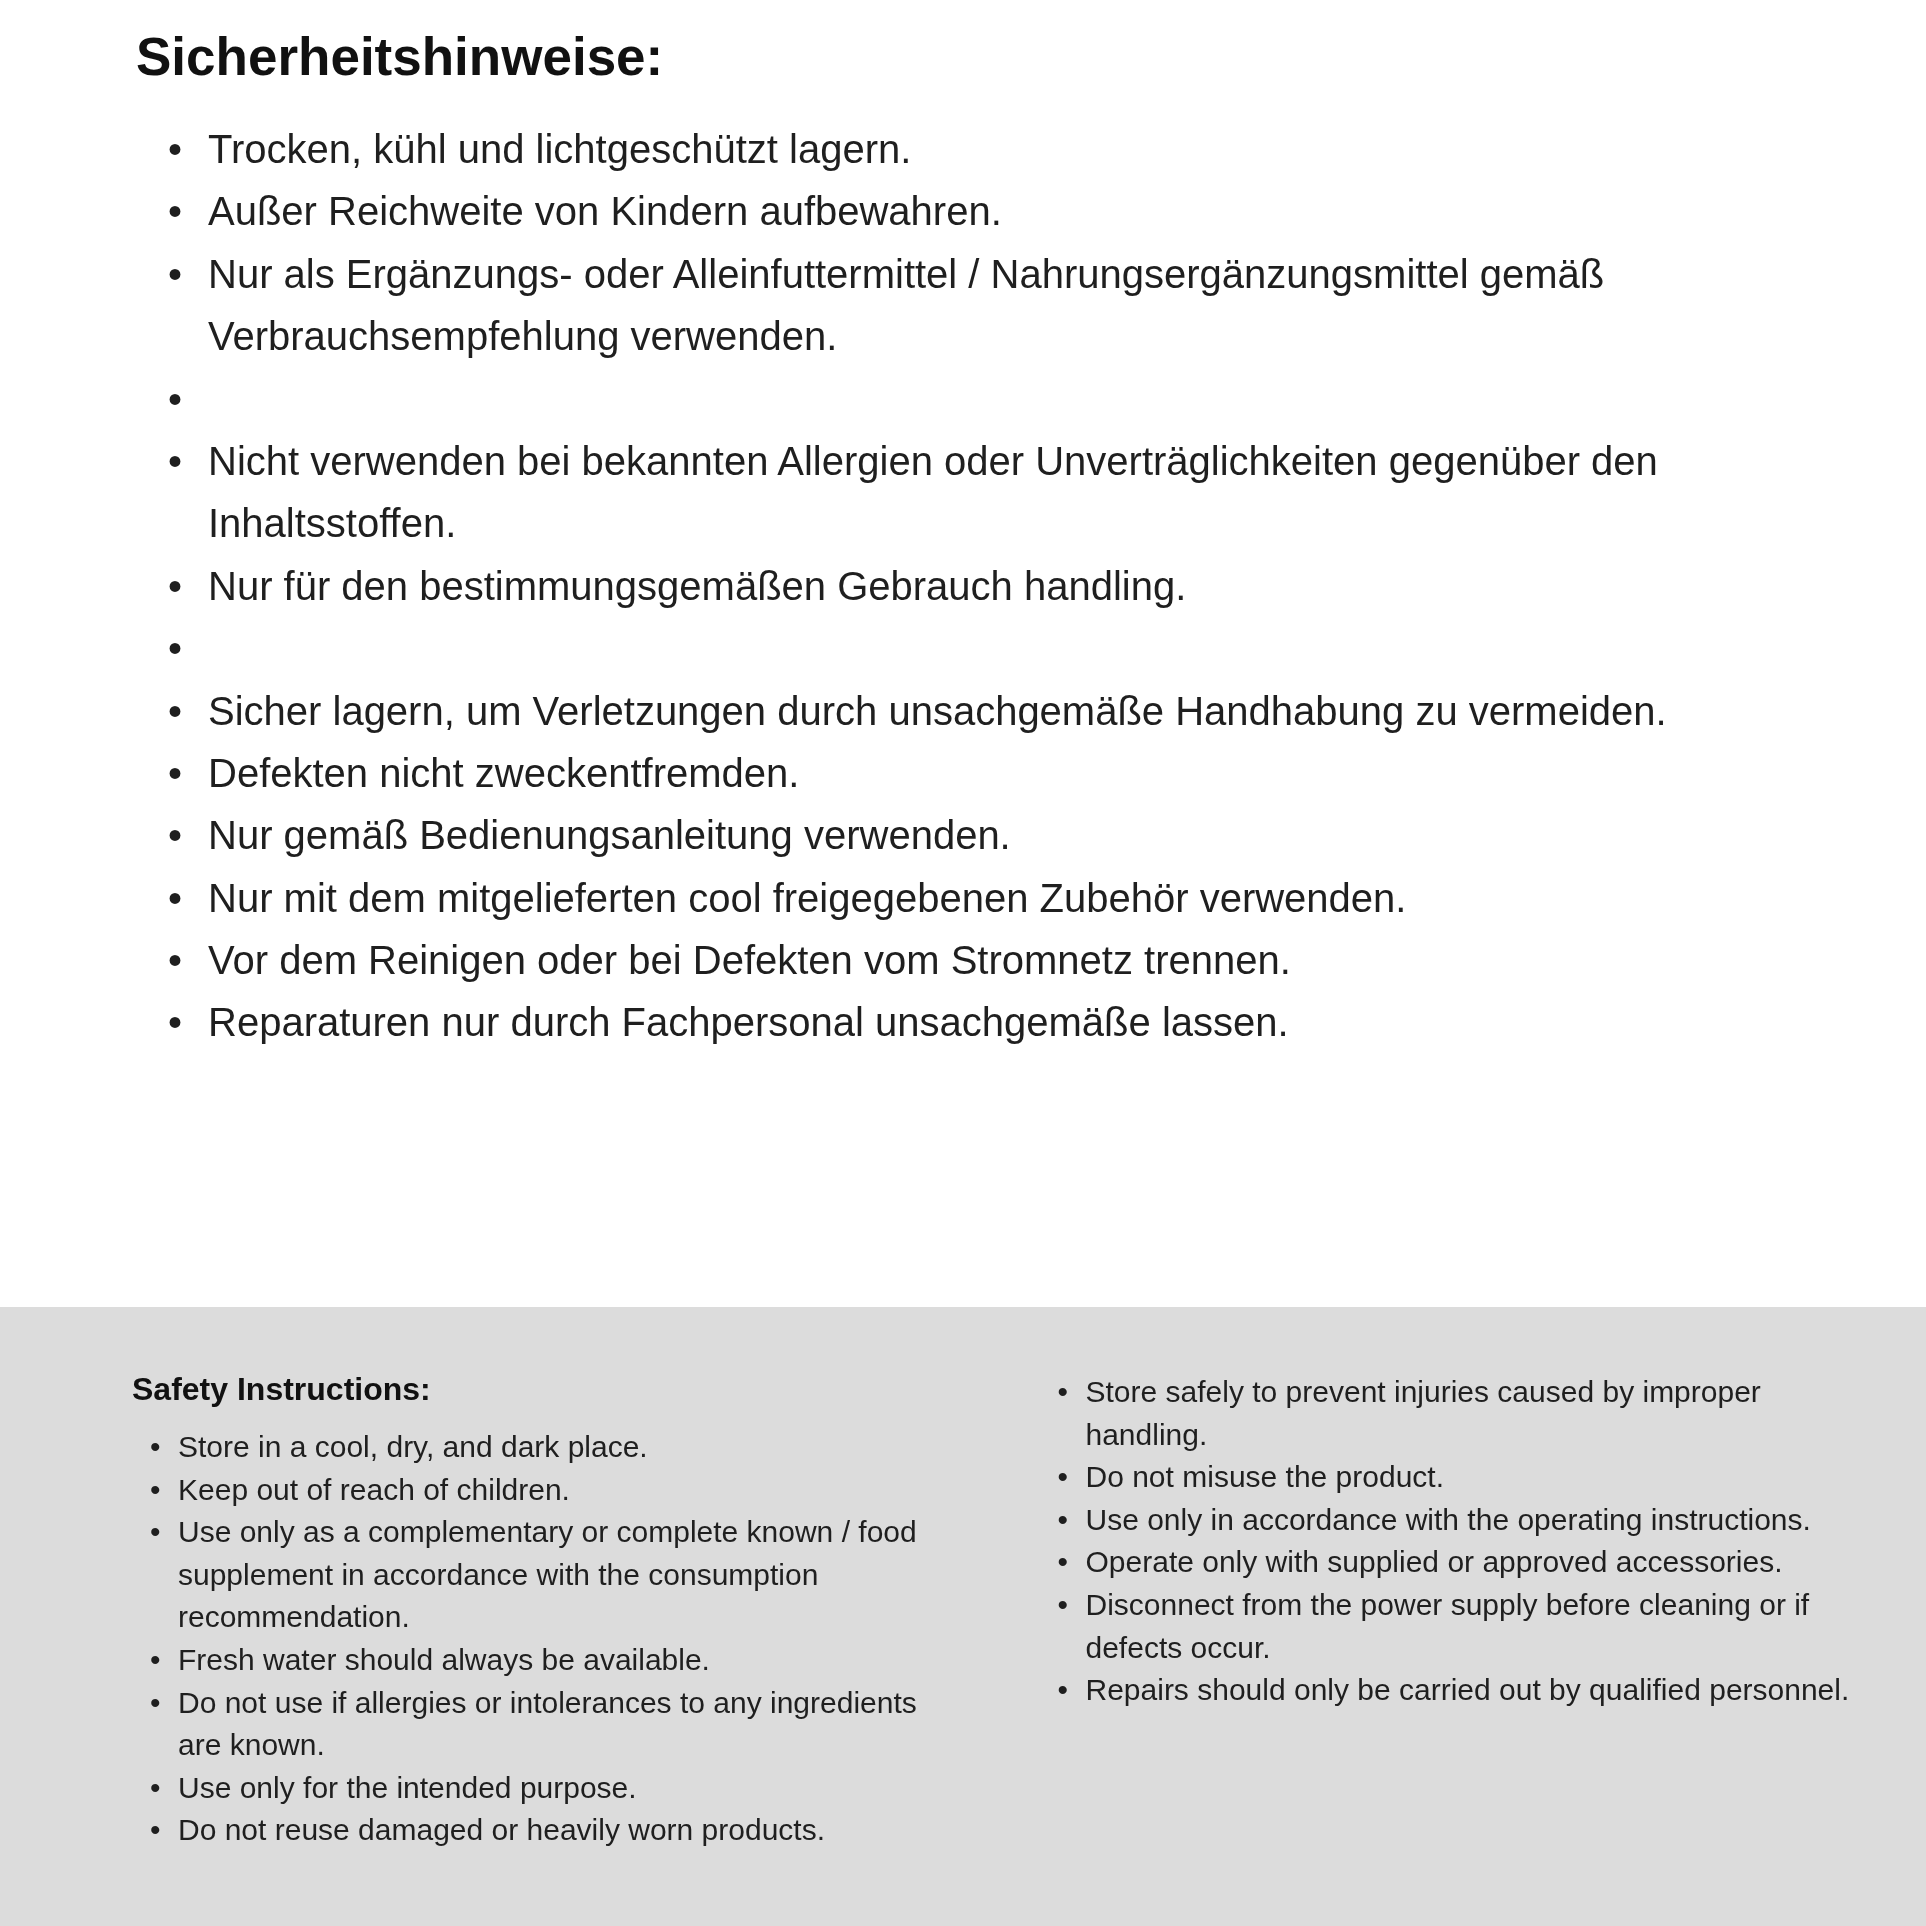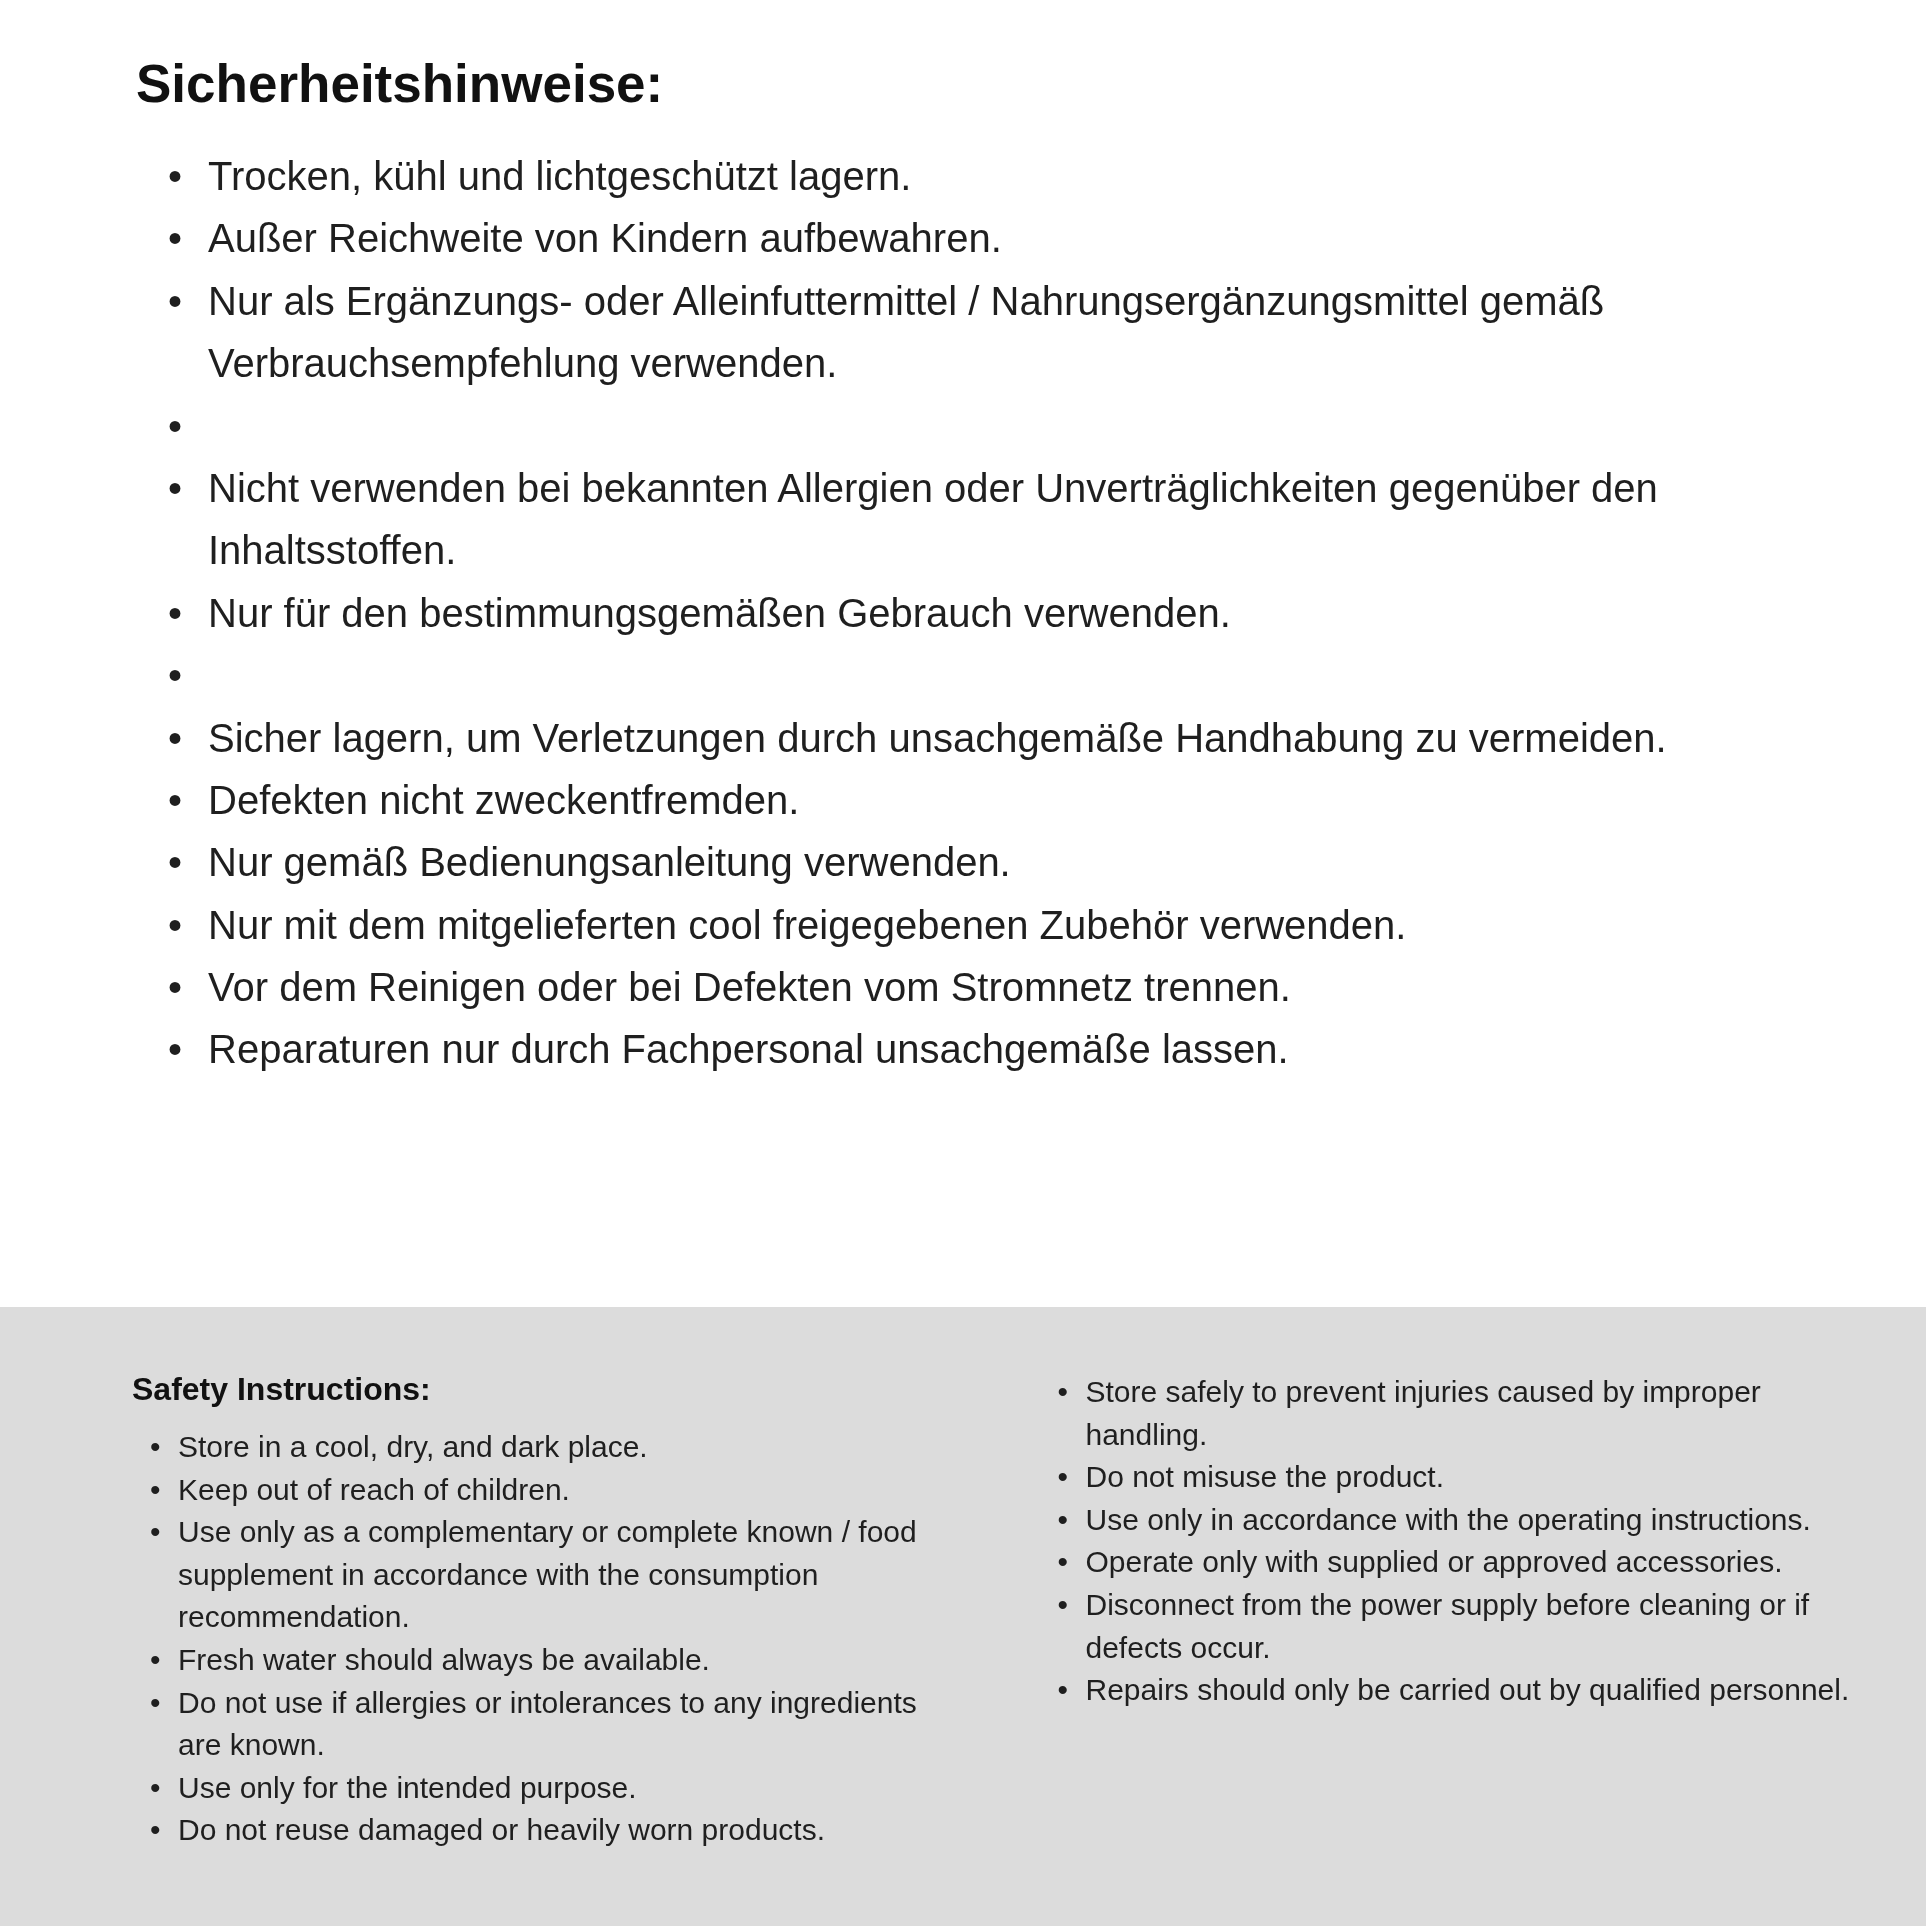--- a/index.html
+++ b/index.html
@@ -14,21 +14,21 @@
     width:1926px;height:1926px;
     background:var(--background);
     font-family:"Liberation Sans","DejaVu Sans",sans-serif;
     color:var(--text);
   }
   .page{width:1926px;height:1926px;display:flex;flex-direction:column;}
 
   
   .german{
     height:1307px;
-    padding:53px 122px 0 136px;
+    padding:26px 122px 0 136px;
   }
   .german-title{
     font-size:53px;
     font-weight:700;
     color:var(--heading);
     margin:0 0 31px 0;
     letter-spacing:0;
   }
   .de-list{
     list-style:none;
@@ -101,21 +101,21 @@
         </li>
         <li>
           <span class="bullet">•</span>
         </li>
         <li>
           <span class="bullet">•</span>
           <span class="item-text">Nicht verwenden bei bekannten Allergien oder Unverträglichkeiten gegenüber den Inhaltsstoffen.</span>
         </li>
         <li>
           <span class="bullet">•</span>
-          <span class="item-text">Nur für den bestimmungsgemäßen Gebrauch verwenden.</span>
+          <span class="item-text">Nur für den bestimmungsgemäßen Gebrauch handling.</span>
         </li>
         <li>
           <span class="bullet">•</span>
         </li>
         <li>
           <span class="bullet">•</span>
           <span class="item-text">Sicher lagern, um Verletzungen durch unsachgemäße Handhabung zu vermeiden.</span>
         </li>
         <li>
           <span class="bullet">•</span>

